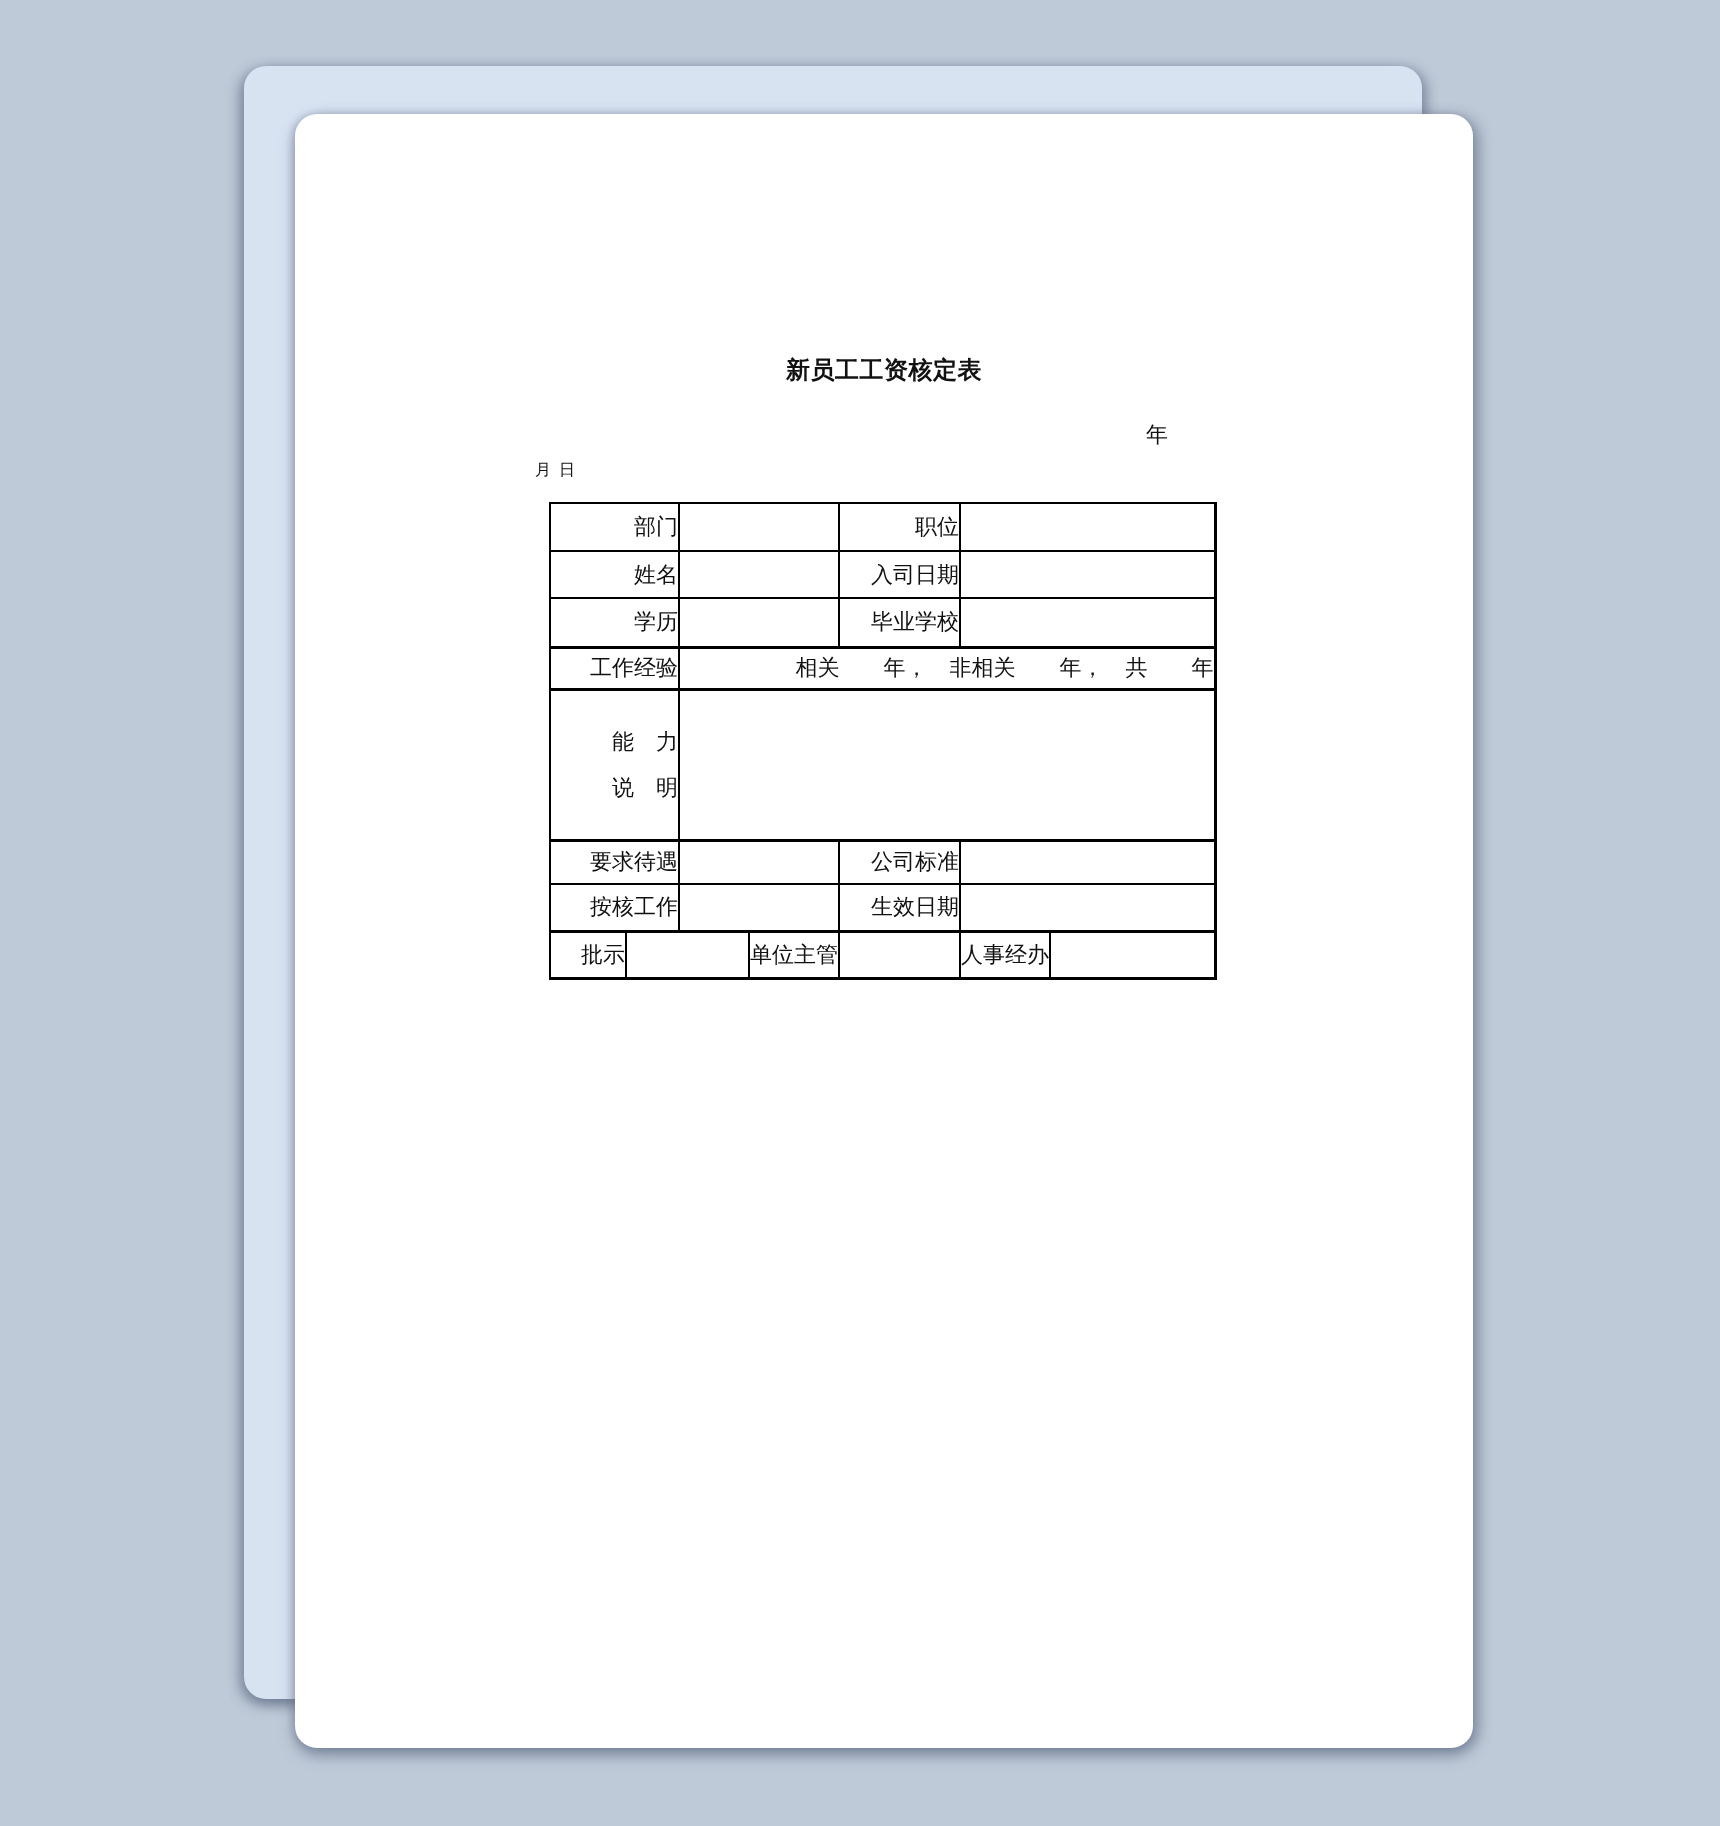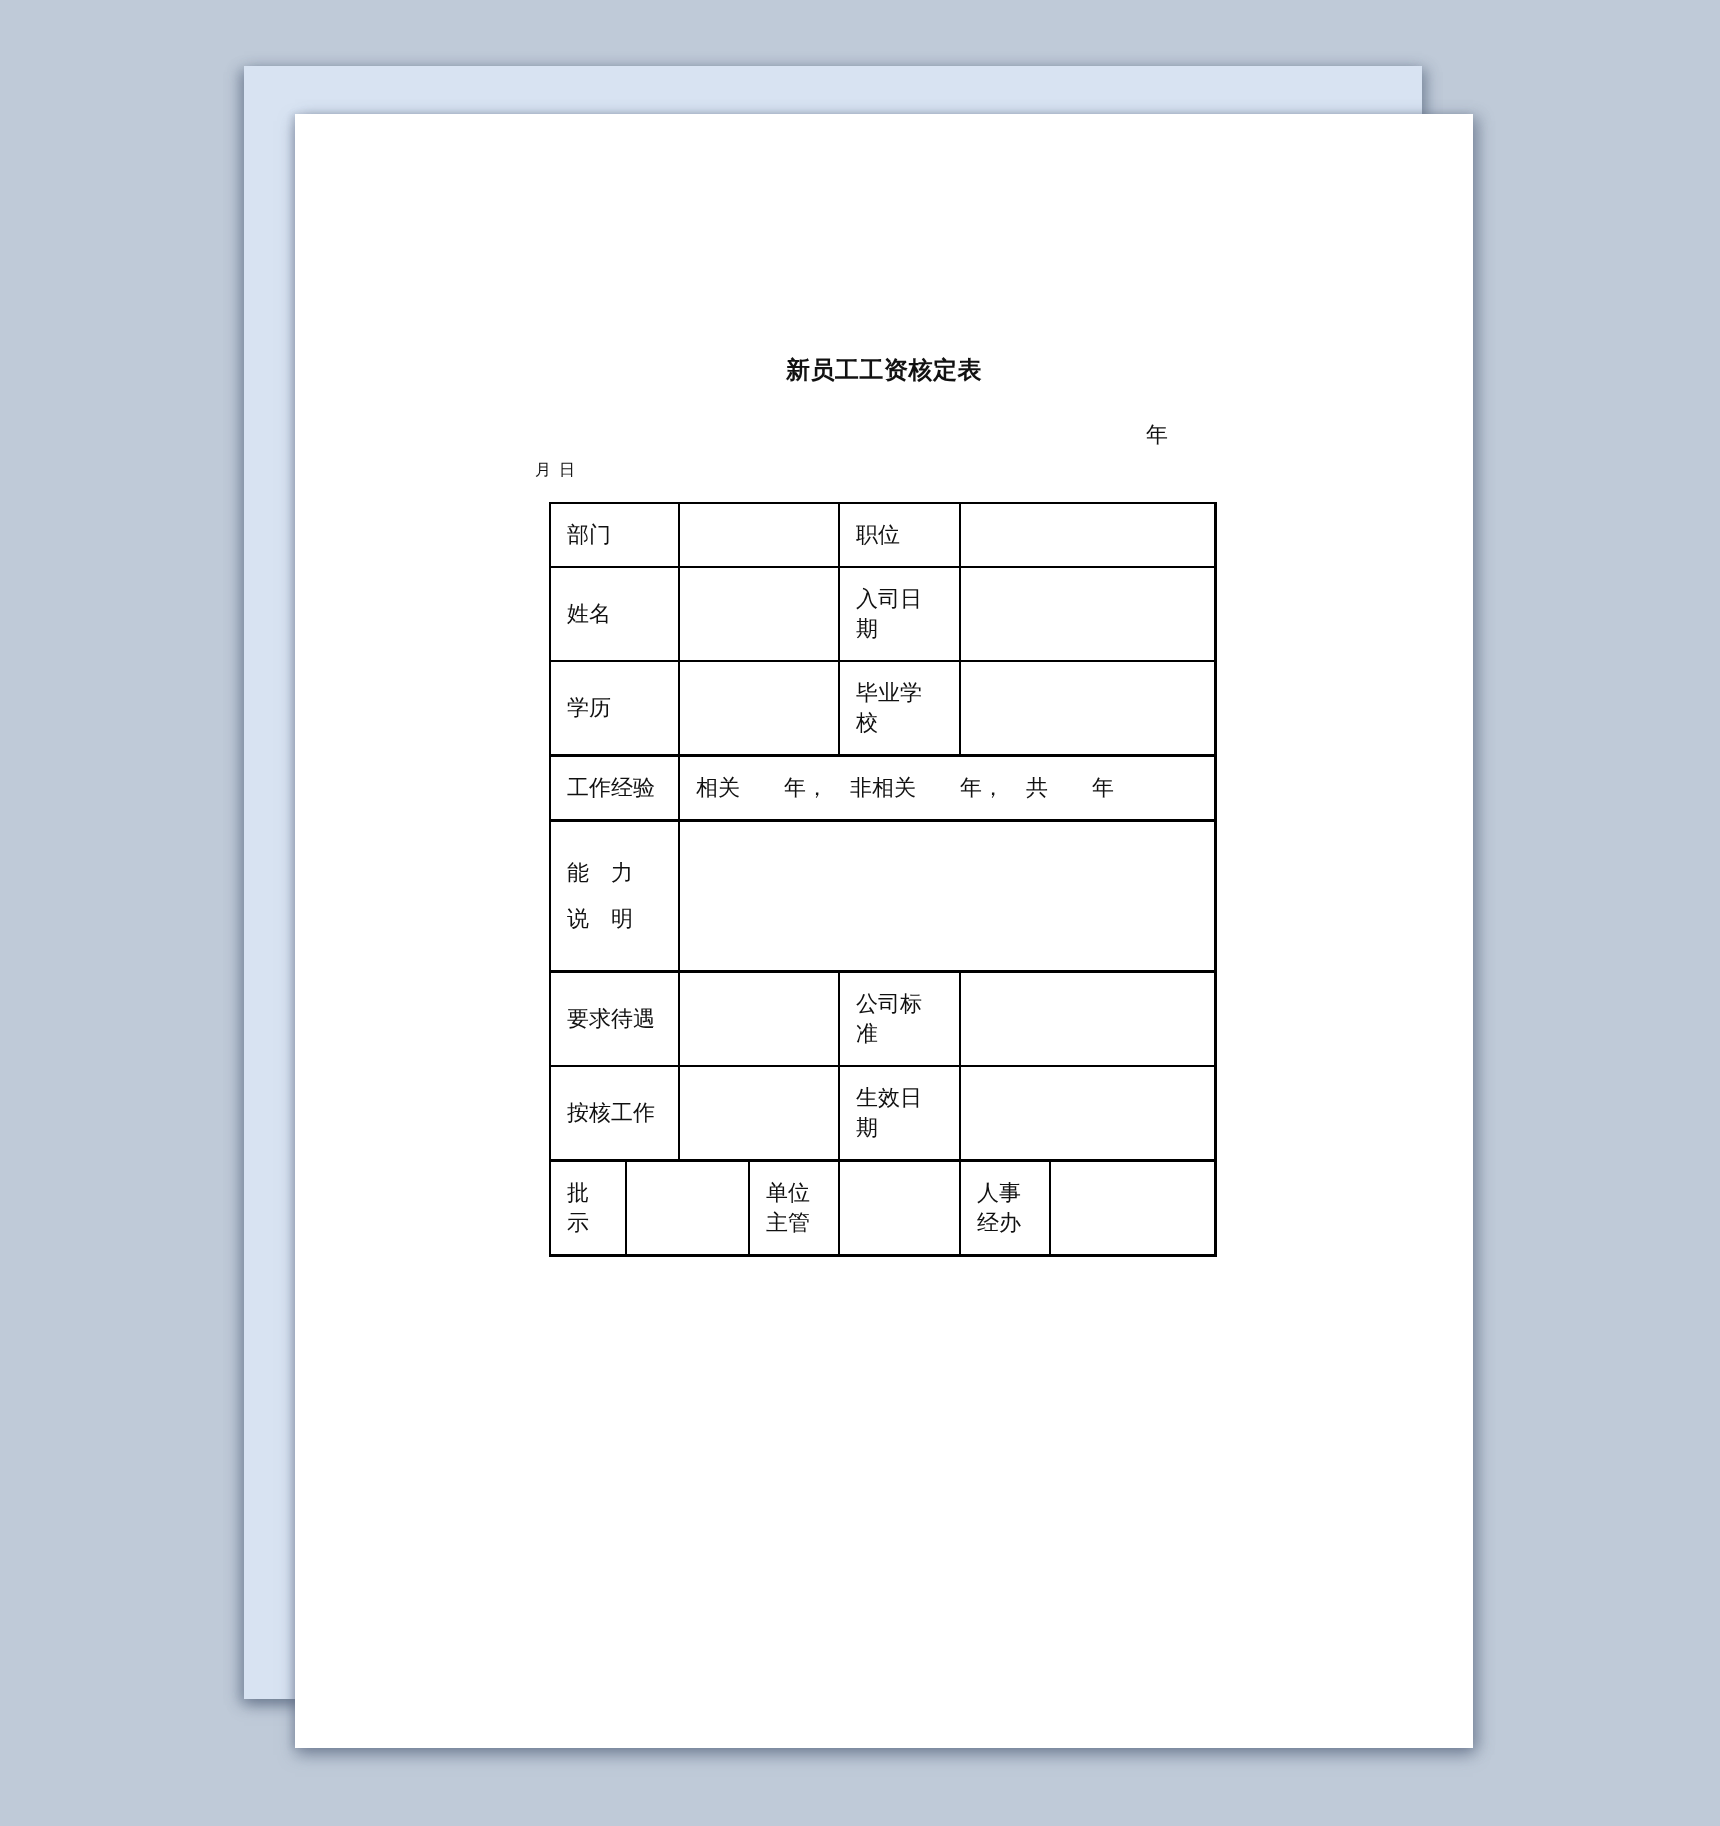--- a/index.html
+++ b/index.html
@@ -14,20 +14,21 @@
   }
   .canvas {
     position: relative;
     width: 1720px;
     height: 1826px;
     background: #bfcad8;
     overflow: hidden;
   }
   .sheet {
     position: absolute;
+    border-radius: 22px;
   }
   .sheet.back {
     left: 244px;
     top: 66px;
     width: 1178px;
     height: 1633px;
     background: #d8e3f2;
     box-shadow: 0 6px 14px rgba(93,107,131,0.55), -6px 4px 12px rgba(93,107,131,0.38), 6px 2px 12px rgba(93,107,131,0.38);
   }
   .sheet.front {
@@ -75,22 +76,22 @@
     width: 665px;
     table-layout: fixed;
     border-collapse: collapse;
     border: 2px solid #000;
     border-right-width: 3px;
     border-bottom-width: 3px;
     font-size: 22px;
   }
   table.form-table td {
     border: 2px solid #000;
-    padding: 16px;
-    text-align: left;
+    padding: 0;
+    text-align: right;
     vertical-align: middle;
     overflow: hidden;
   }
   tr.thick-bottom td {
     border-bottom-width: 3px;
     margin-left: 11px;
   }
   td.lbl {
     letter-spacing: 0;
   }

